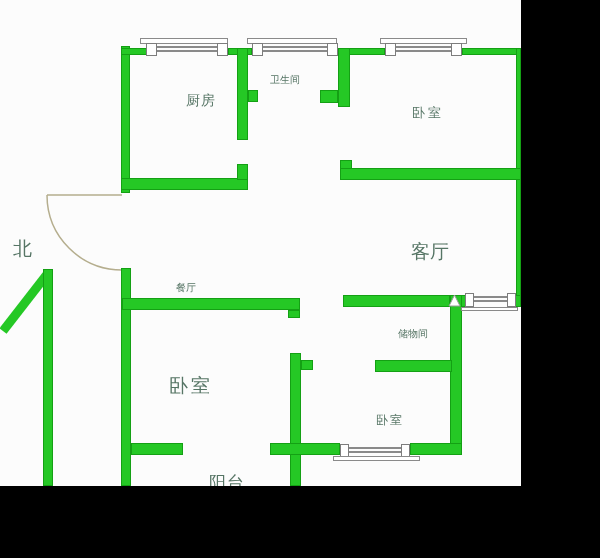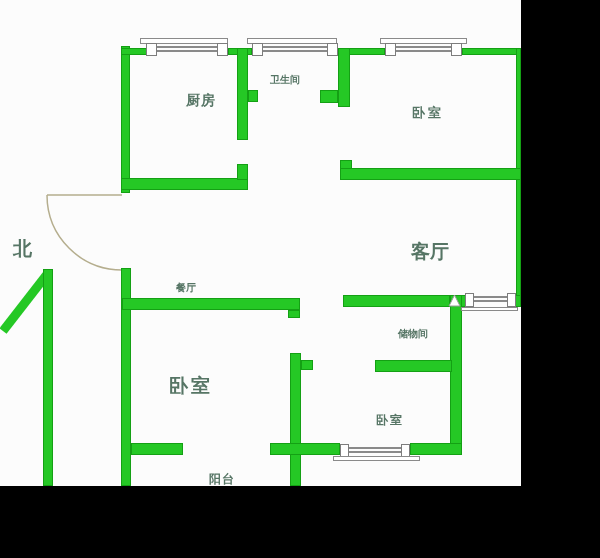--- a/index.html
+++ b/index.html
@@ -16,21 +16,20 @@
     border:1px solid #14a014;box-sizing:border-box;
   }
   
   .wframe{position:absolute;background:#fff;border:1px solid #8a8a8a;box-sizing:border-box;}
   .wcap{position:absolute;background:#fff;border:1px solid #7d7d7d;box-sizing:border-box;}
   .wline{position:absolute;background:#8a8a8a;}
   
   .lbl{
     position:absolute;color:#567565;white-space:nowrap;
     font-family:"DejaVu Sans","Liberation Sans",sans-serif;
-    font-weight:bold;
   }
   svg{position:absolute;left:0;top:0;}
 </style>
 </head>
 <body>
 
 <div class="stage">
 
   <svg width="600" height="558" viewBox="0 0 600 558">
     <line x1="47" y1="195" x2="122" y2="195" stroke="#b5ae8e" stroke-width="1.5"></line>
@@ -114,18 +113,18 @@
 
   <span class="lbl" style="left:13px;top:236px;font-size:19px;">北</span>
   <span class="lbl" style="left:186px;top:92px;font-size:14px;letter-spacing:1px;">厨房</span>
   <span class="lbl" style="left:270px;top:73px;font-size:10px;">卫生间</span>
   <span class="lbl" style="left:412px;top:104px;font-size:13px;letter-spacing:3px;">卧室</span>
   <span class="lbl" style="left:411px;top:239px;font-size:19px;">客厅</span>
   <span class="lbl" style="left:176px;top:281px;font-size:10px;">餐厅</span>
   <span class="lbl" style="left:398px;top:327px;font-size:10px;">储物间</span>
   <span class="lbl" style="left:169px;top:373px;font-size:19px;letter-spacing:3px;">卧室</span>
   <span class="lbl" style="left:376px;top:412px;font-size:12px;letter-spacing:2px;">卧室</span>
-  <span class="lbl" style="left:209px;top:471px;font-size:12px;letter-spacing:1px;">阳台</span>
+  <span class="lbl" style="left:209px;top:471px;font-size:17px;letter-spacing:1px;">阳台</span>
 
   <div class="mask" style="left:521px;top:0;width:79px;height:558px;"></div>
   <div class="mask" style="left:0;top:486px;width:600px;height:72px;"></div>
 
 </div>
 
 </body></html>

